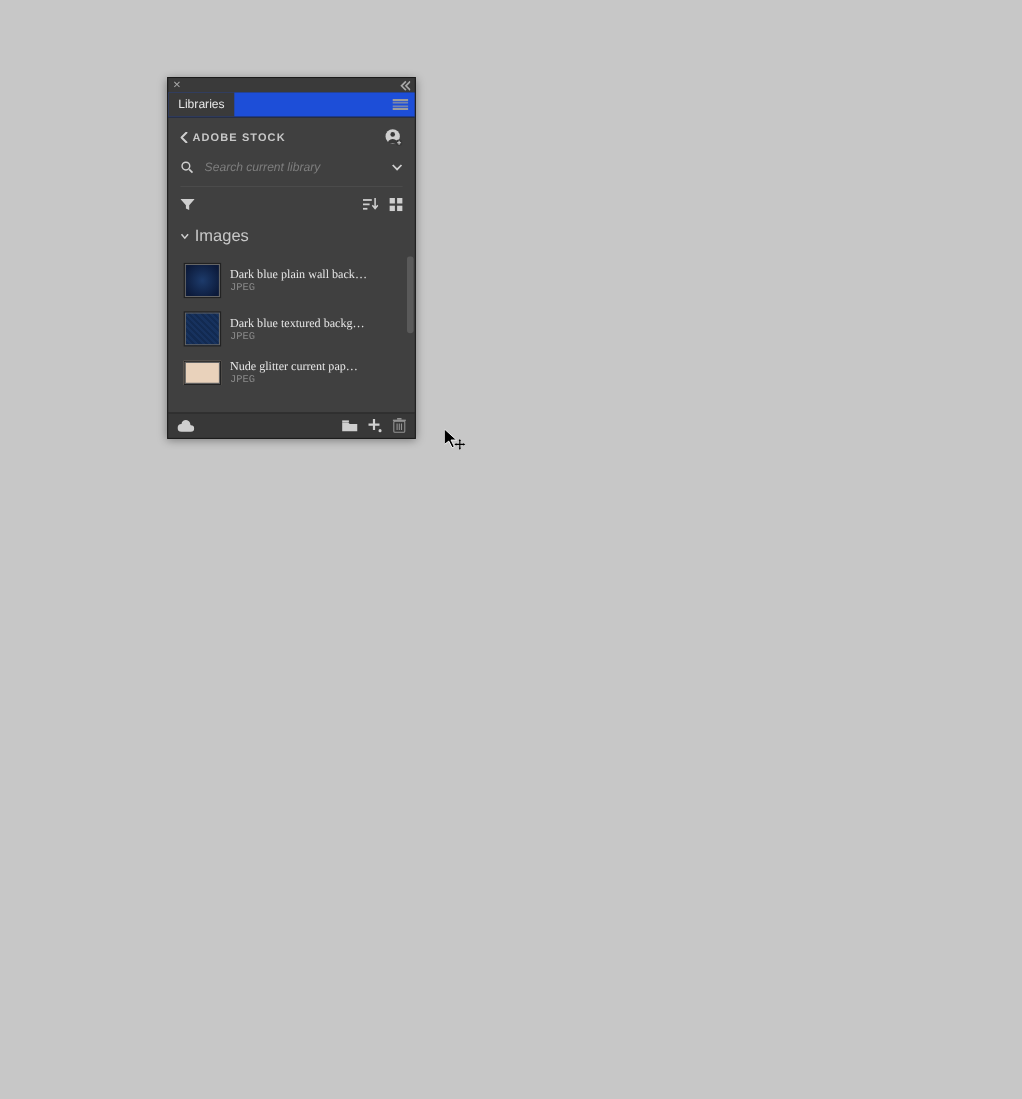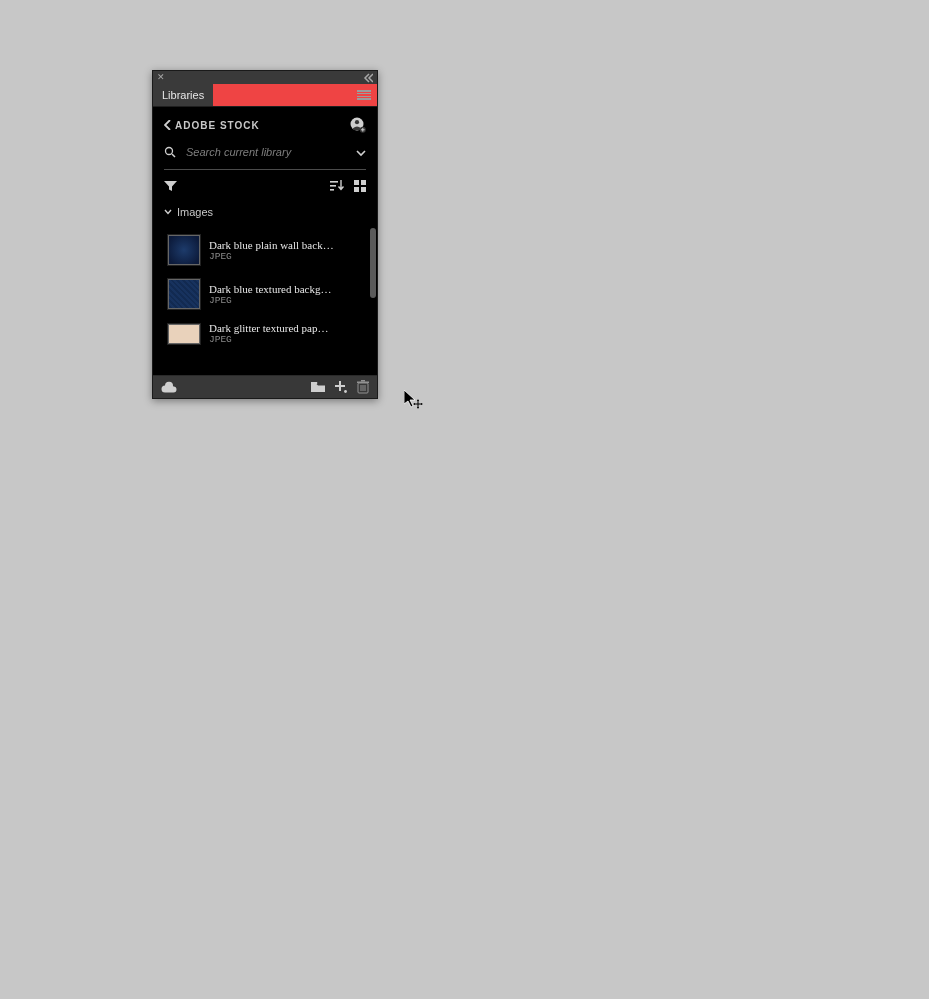--- a/index.html
+++ b/index.html
@@ -48,21 +48,21 @@
     height: 10px;
     display: flex;
     align-items: center;
     cursor: pointer;
   }
   .titlebar .collapse svg { width: 10px; height: 10px; }
 
   
   .tabrow {
     height: 22px;
-    background: #ef4444;
+    background: #1d4ed8;
     display: flex;
     align-items: center;
     justify-content: space-between;
     padding: 0 6px 0 0;
     border-bottom: 1px solid #1f1f1f;
   }
   .tab {
     height: 100%;
     display: flex;
     align-items: center;
@@ -82,21 +82,21 @@
   }
   .menu-icon span {
     height: 1.5px;
     background: #9c9c9c;
     display: block;
   }
 
   
   .panel-body {
     flex: 1 1 auto;
-    background: #000000;
+    background: #404040;
     padding: 10px 11px 10px 11px;
     display: flex;
     flex-direction: column;
     box-sizing: border-box;
     overflow: hidden;
   }
 
   
   .breadcrumb-row {
     display: flex;
@@ -160,21 +160,21 @@
   .sort-icon { width: 14px; height: 12px; cursor: pointer; }
   .grid-icon { width: 12px; height: 12px; cursor: pointer; }
   .grid-icon svg, .sort-icon svg, .filter-icon svg { width: 100%; height: 100%; }
 
   
   .section-header {
     display: flex;
     align-items: center;
     gap: 5px;
     color: #c8c8c8;
-    font-size: 11px;
+    font-size: 15px;
     margin: 0 -11px 6px -11px;
     padding: 4px 11px;
     cursor: pointer;
   }
   .section-header svg { width: 8px; height: 6px; }
 
   .list {
     flex: 1;
     margin: 0 -11px;
     overflow: hidden;
@@ -366,21 +366,21 @@
         <div class="thumb textured"></div>
         <div class="item-text">
           <span class="item-title">Dark blue textured backg…</span>
           <span class="item-sub">JPEG</span>
         </div>
       </div>
 
       <div class="list-item">
         <div class="thumb nude small"></div>
         <div class="item-text">
-          <span class="item-title">Dark glitter textured pap…</span>
+          <span class="item-title">Nude glitter current pap…</span>
           <span class="item-sub">JPEG</span>
         </div>
       </div>
 
     </div>
   </div>
 
   <div class="footer">
     <div class="footer-left">
       <div class="cloud-icon">

